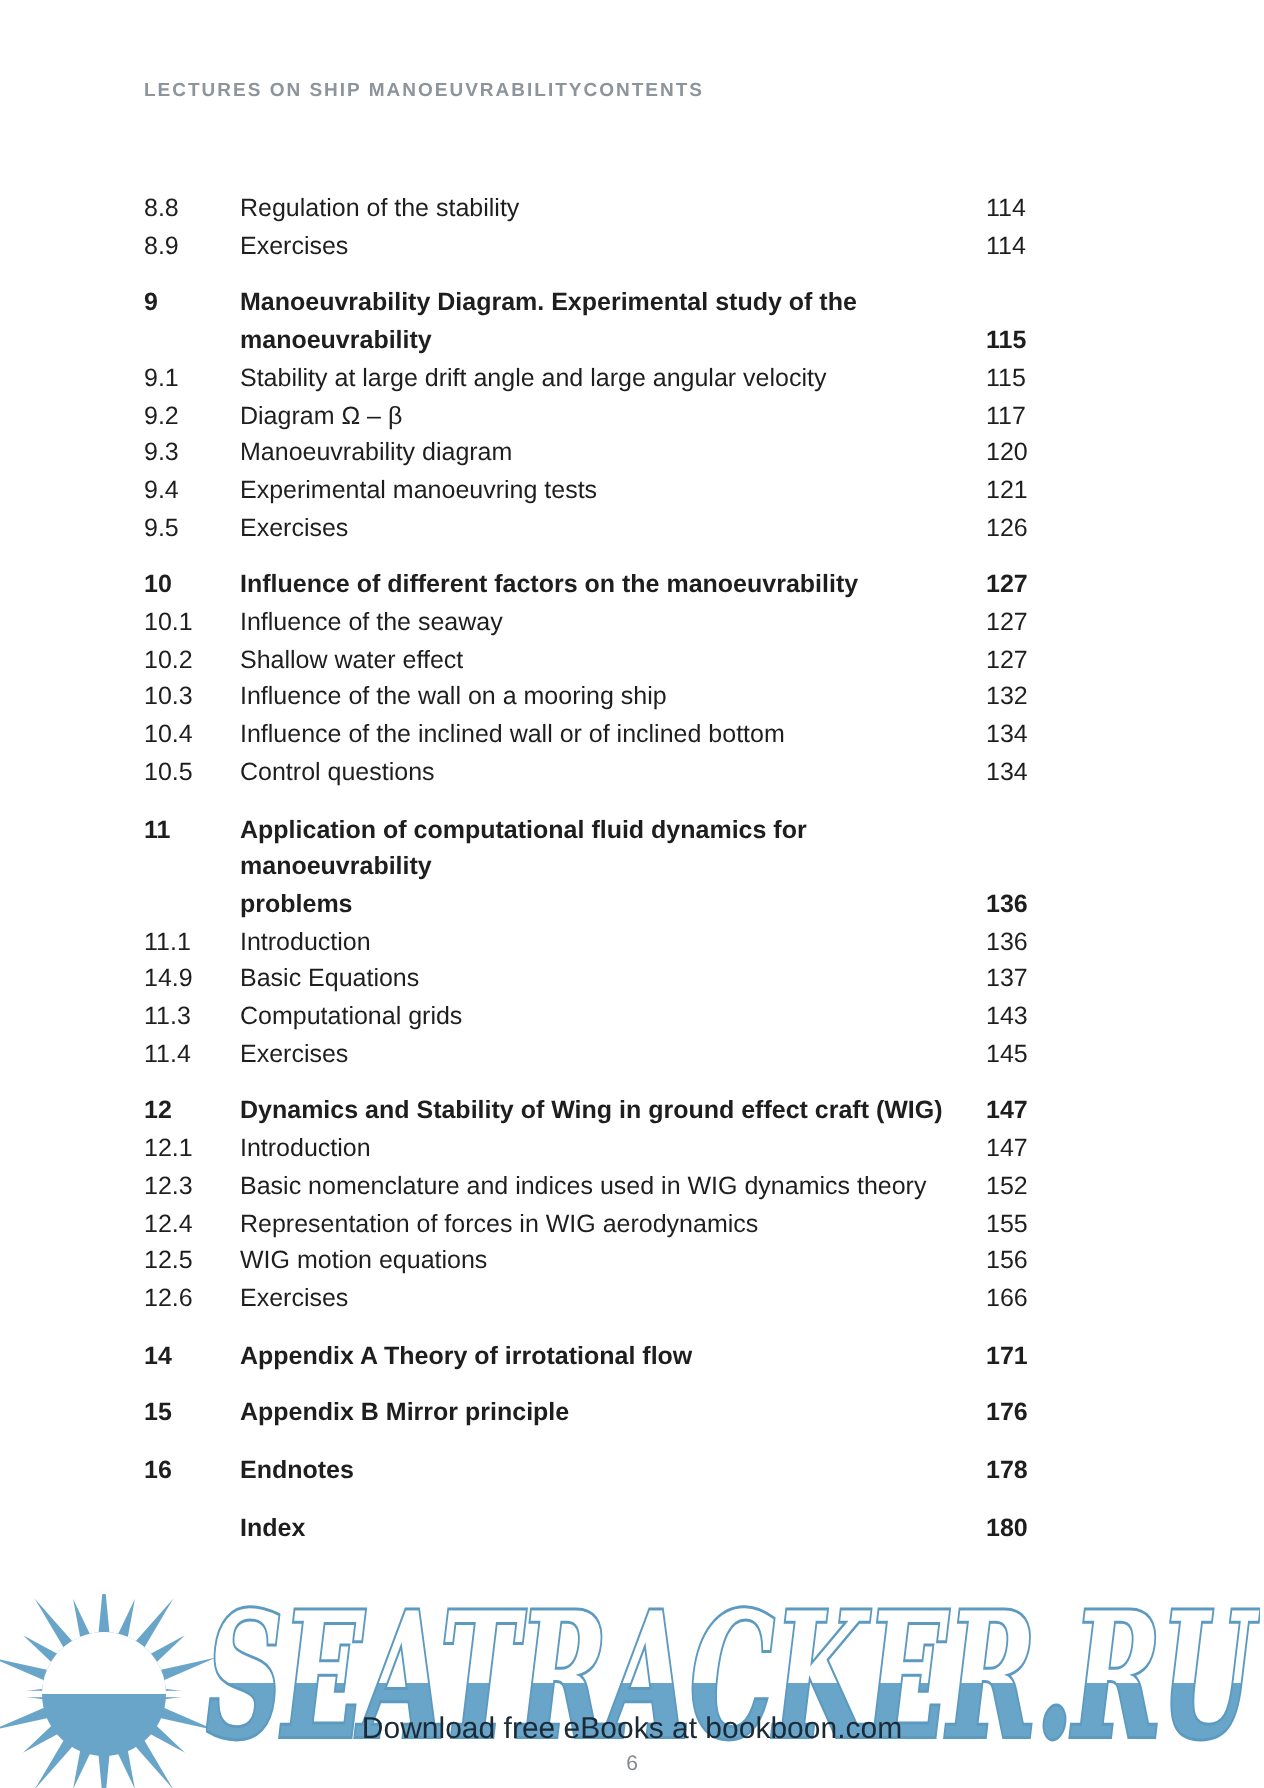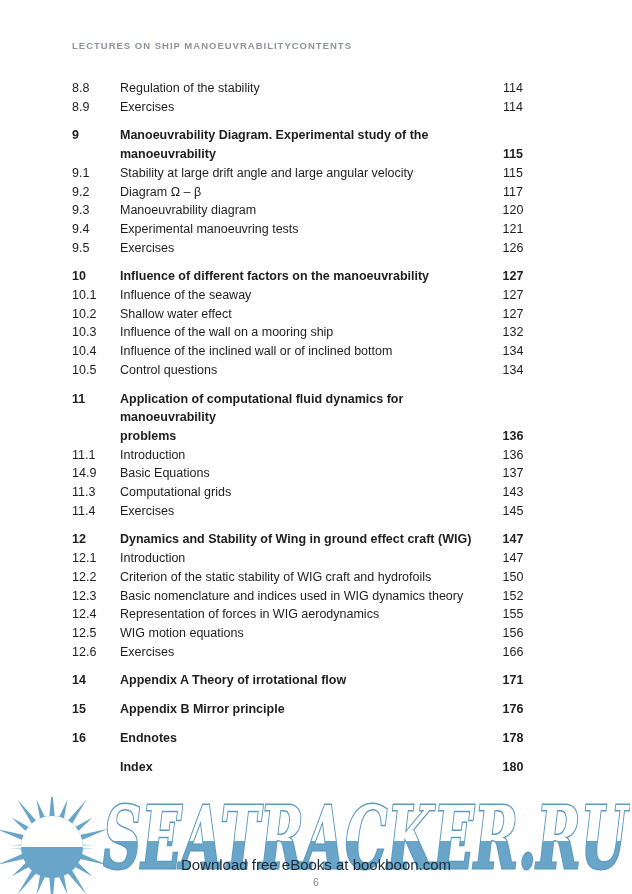--- a/index.html
+++ b/index.html
@@ -17,26 +17,26 @@
     display:flex;
     font-size:9.5px;font-weight:bold;letter-spacing:1px;
     color:#8e949b;
   }
   
   .toc{
     position:absolute;left:72px;top:79px;width:461px;
     font-size:12.5px;line-height:18.7px;
   }
   .toc-section{margin-top:10px;}
-  .toc-section:first-child{margin-top:0;}
+  .toc-section:first-child{margin-top:16px;}
   .toc-row{display:flex;align-items:flex-start;}
   .toc-row.bold{font-weight:bold;}
   .c-num{flex:0 0 48px;}
   .c-title{flex:1 1 auto;white-space:pre-line;padding-right:6px;}
-  .c-page{flex:0 0 40px;text-align:center;align-self:flex-end;}
+  .c-page{flex:0 0 40px;text-align:left;align-self:flex-end;}
   
   .watermark{
     position:absolute;left:0;bottom:0;width:500px;height:96px;
     pointer-events:none;
     font-style:italic;
   }
   .sun-svg{position:absolute;left:-6px;bottom:-3px;}
   .wm-text-svg{position:absolute;left:103px;top:3px;}
   .wm-text{
     font-family:"DejaVu Serif", serif;
@@ -171,25 +171,20 @@
       <section class="toc-section">
         <div class="toc-row bold">
           <span class="c-num">12</span>
           <span class="c-title">Dynamics and Stability of Wing in ground effect craft (WIG)</span>
           <span class="c-page">147</span>
         </div>
         <div class="toc-row">
           <span class="c-num">12.1</span>
           <span class="c-title">Introduction</span>
           <span class="c-page">147</span>
-        </div>
-        <div class="toc-row">
-          <span class="c-num">12.2</span>
-          <span class="c-title">Criterion of the static stability of WIG craft and hydrofoils</span>
-          <span class="c-page">150</span>
         </div>
         <div class="toc-row">
           <span class="c-num">12.3</span>
           <span class="c-title">Basic nomenclature and indices used in WIG dynamics theory</span>
           <span class="c-page">152</span>
         </div>
         <div class="toc-row">
           <span class="c-num">12.4</span>
           <span class="c-title">Representation of forces in WIG aerodynamics</span>
           <span class="c-page">155</span>

